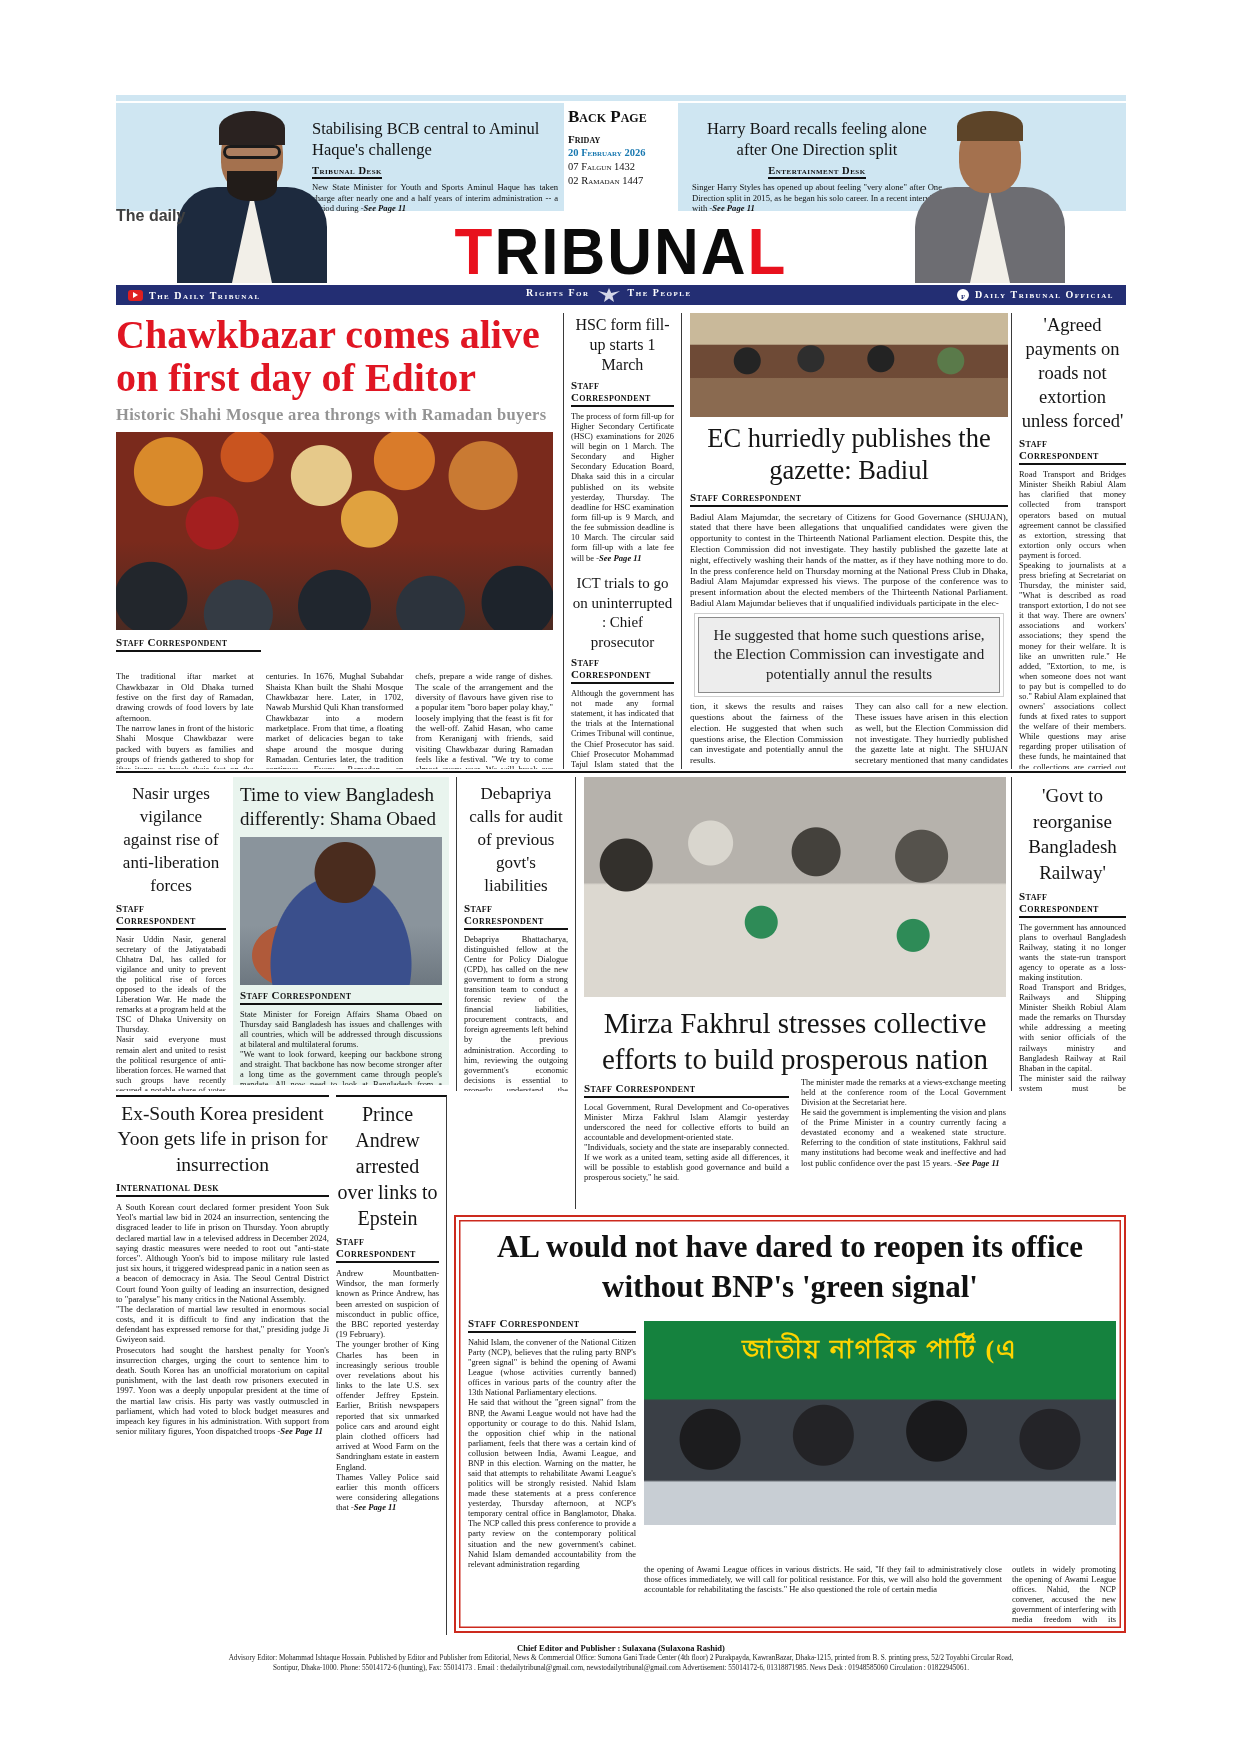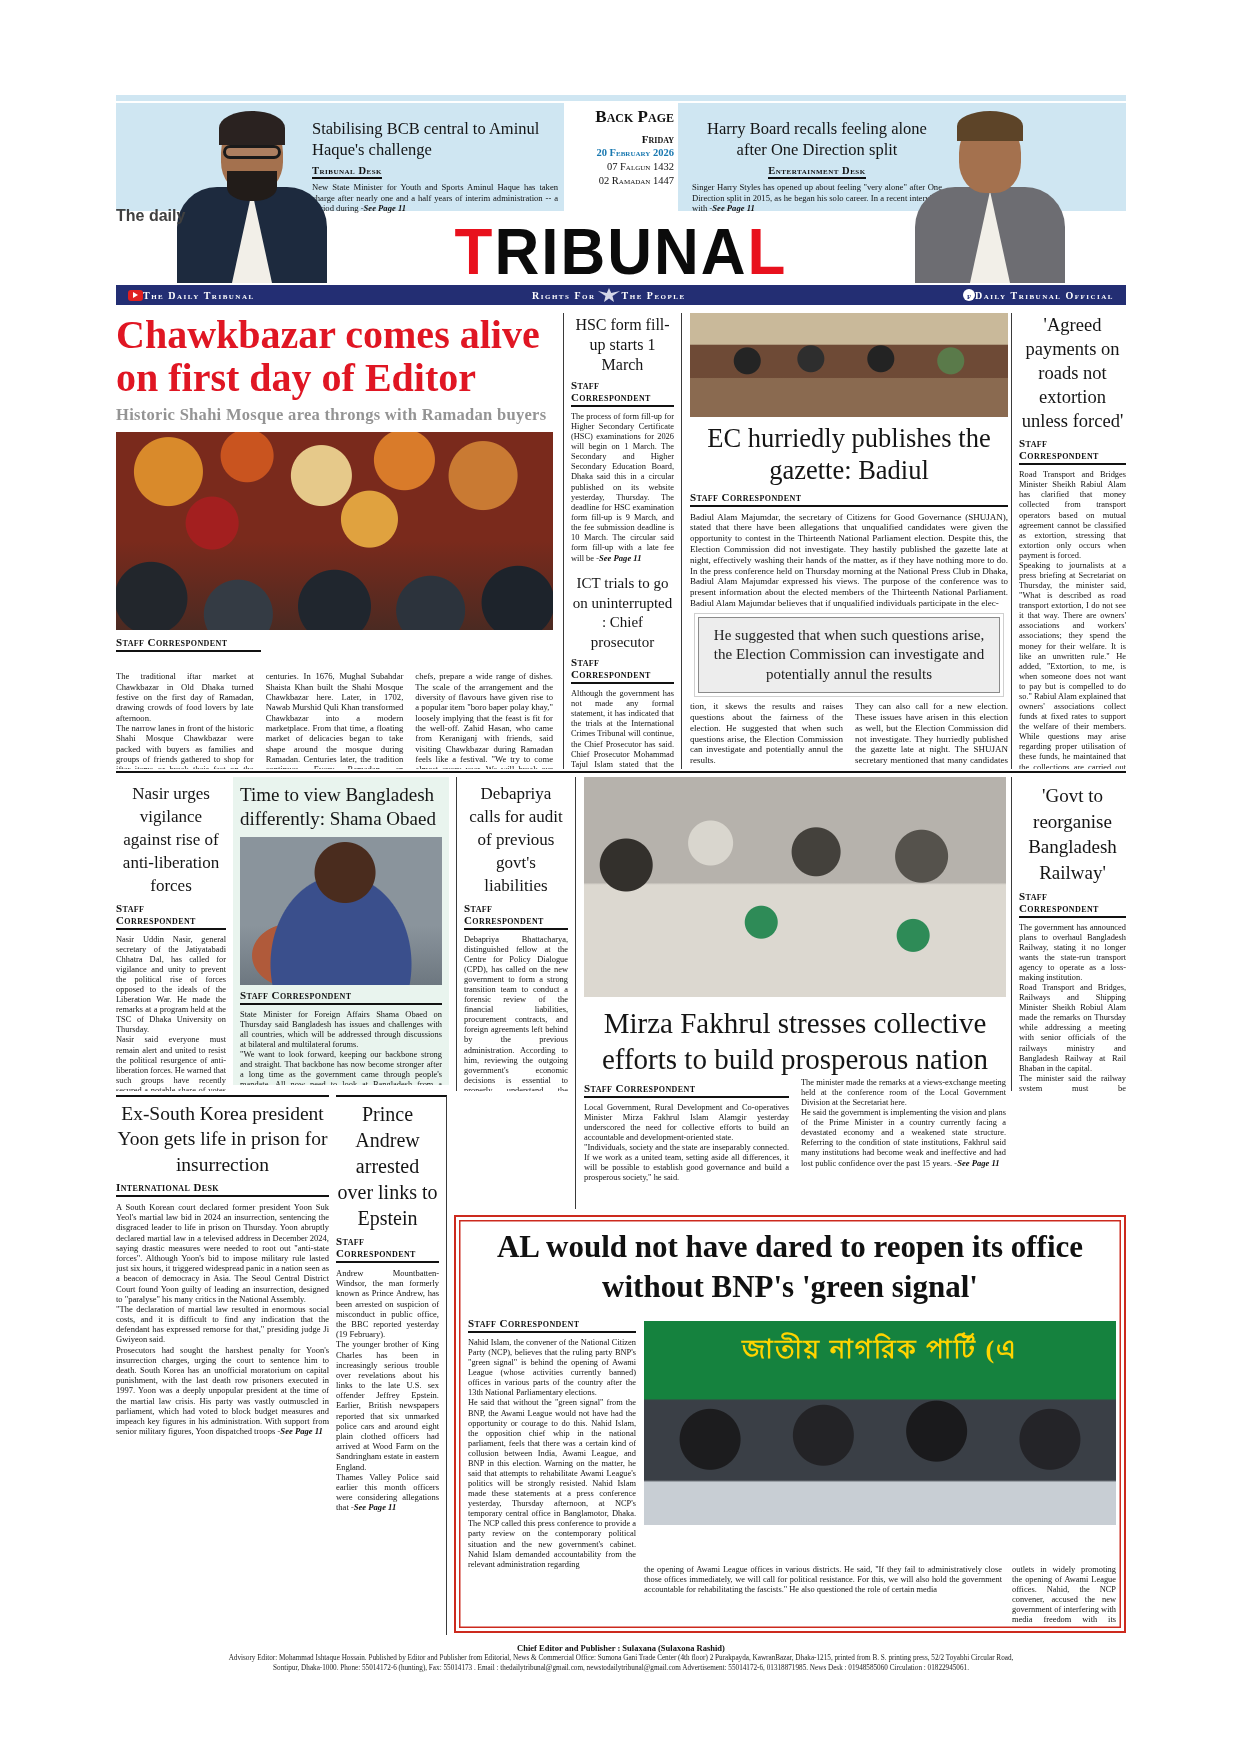--- a/index.html
+++ b/index.html
@@ -12,21 +12,21 @@
   .topstripe{position:absolute;left:0;top:0;width:1010px;height:6px;background:#cfe6f2}
   .ear{position:absolute;top:8px;height:108px;background:#cfe6f2}
   .ear-left{left:0;width:448px}
   .ear-right{left:562px;width:448px}
   .ear-text{position:absolute;top:16px}
   .ear-hl{font-size:16.5px;line-height:1.25;color:#151515}
   .desk{font-variant:small-caps;font-weight:bold;font-size:10.5px;letter-spacing:.5px;
         border-bottom:2px solid #111;display:inline-block;padding-bottom:1px;margin:3px 0 3px}
   .ear-body{font-size:8.6px;line-height:1.2;text-align:justify}
   .see{font-weight:bold;font-style:italic;font-size:8.6px;white-space:nowrap}
-  .datebox{position:absolute;left:452px;top:8px;width:106px;height:112px;background:#fff;text-align:right;padding-top:4px}
+  .datebox{position:absolute;left:452px;top:8px;width:106px;height:112px;background:#fff;text-align:left;padding-top:4px}
   .db-page{font-variant:small-caps;font-weight:bold;font-size:17px}
   .db-day{font-variant:small-caps;font-weight:bold;font-size:11px;margin-top:6px}
   .db-date{font-variant:small-caps;font-weight:bold;font-size:10.5px;color:#1878b0;margin-top:2px}
   .db-l{font-variant:small-caps;font-size:10.5px;margin-top:3px}
 
   
   .portrait{position:absolute;top:10px;width:236px;height:178px;overflow:hidden}
   .p-head{position:absolute;left:50%;top:14px;width:62px;height:74px;margin-left:-31px;border-radius:46% 46% 42% 42%;background:#a4714e}
   .p-hair{position:absolute;left:50%;top:6px;width:66px;height:34px;margin-left:-33px;border-radius:50% 50% 0 0;background:#2a2220}
   .p-glasses{position:absolute;left:50%;top:40px;width:58px;height:14px;margin-left:-29px;border:3px solid #1a1a1a;border-radius:7px;background:rgba(255,255,255,.1)}
@@ -41,21 +41,21 @@
            font-family:"Liberation Sans",sans-serif;font-weight:bold;font-size:16px;color:#404040}
   .mast{position:absolute;left:0;width:1010px;top:126px;text-align:center;
         font-family:"Liberation Sans",sans-serif;font-weight:900;font-size:62px;line-height:1;
         letter-spacing:2px;color:#0b0b0b;transform:scaleY(1.04)}
   .mast .red{color:#e8111d}
 
   
   .navbar{position:absolute;left:0;top:190px;width:1010px;height:20px;background:#232e73;color:#fff;
           display:flex;align-items:center;justify-content:space-between;padding:0 12px;
           font-variant:small-caps;font-weight:bold;font-size:10px;letter-spacing:1.5px}
-  .nav-group{display:flex;align-items:center;}
+  .nav-group{display:flex;align-items:flex-start;gap:6px}
   .yt{width:15px;height:11px;background:#e02020;border-radius:3px;position:relative}
   .yt::after{content:"";position:absolute;left:5px;top:2.5px;border-left:5px solid #fff;border-top:3px solid transparent;border-bottom:3px solid transparent}
   .fb{width:12px;height:12px;background:#fff;border-radius:50%;color:#232e73;display:flex;align-items:center;justify-content:center;
       font-family:"Liberation Serif",serif;font-weight:bold;font-size:10px;letter-spacing:0}
 
   
   .byline{font-variant:small-caps;font-weight:bold;font-size:11px;letter-spacing:.4px;
           border-bottom:2.5px solid #111;display:block;padding-bottom:2px;margin:4px 0 5px}
   .body{font-size:8.5px;line-height:1.2;text-align:justify;white-space:pre-line}
   .hl{font-weight:normal;text-align:center;color:#151515}
@@ -261,21 +261,21 @@
       <div class="hl hl2">ICT trials to go on uninterrupted : Chief prosecutor</div>
       <span class="byline">Staff Correspondent</span>
       <div class="body"><span>Although the government has not made any formal statement, it has indicated that the trials at the International Crimes Tribunal will continue, the Chief Prosecutor has said. Chief Prosecutor Mohammad Tajul Islam stated that the proceedings of the International Crimes Tribunal will continue at their current pace even after the formation of a BNP-led government following the 13th National Parliamentary Election. He made the remarks</span> </div>
     </div>
 
     <div class="ec vline">
       <div class="ec-photo"></div>
       <div class="ec-hl hl">EC hurriedly publishes the gazette: Badiul</div>
       <span class="byline">Staff Correspondent</span>
       <div class="body">Badiul Alam Majumdar, the secretary of Citizens for Good Governance (SHUJAN), stated that there have been allegations that unqualified candidates were given the opportunity to contest in the Thirteenth National Parliament election. Despite this, the Election Commission did not investigate. They hastily published the gazette late at night, effectively washing their hands of the matter, as if they have nothing more to do. In the press conference held on Thursday morning at the National Press Club in Dhaka, Badiul Alam Majumdar expressed his views. The purpose of the conference was to present information about the elected members of the Thirteenth National Parliament. Badiul Alam Majumdar believes that if unqualified individuals participate in the elec-</div>
-      <div class="quote">He suggested that when such questions arise, the Election Commission can investigate and potentially annul the results</div>
+      <div class="quote">He suggested that home such questions arise, the Election Commission can investigate and potentially annul the results</div>
       <div class="two-col">
         <div class="body"><span>tion, it skews the results and raises questions about the fairness of the election. He suggested that when such questions arise, the Election Commission can investigate and potentially annul the results.
 They can also call for a new election. These issues have arisen in this election as well, but the Election Commission did not investigate. They hurriedly published the gazette late at night. The SHUJAN secretary mentioned that many candidates had allegations of loan default against them prior to the election. They participated in the election by obtaining a "stay order" from the court. Additionally,</span> </div>
       </div>
     </div>
 
     <div class="colE vline">
       <div class="hl">'Agreed payments on roads not extortion unless forced'</div>
       <span class="byline">Staff Correspondent</span>
       <div class="body"><span>Road Transport and Bridges Minister Sheikh Rabiul Alam has clarified that money collected from transport operators based on mutual agreement cannot be classified as extortion, stressing that extortion only occurs when payment is forced.

